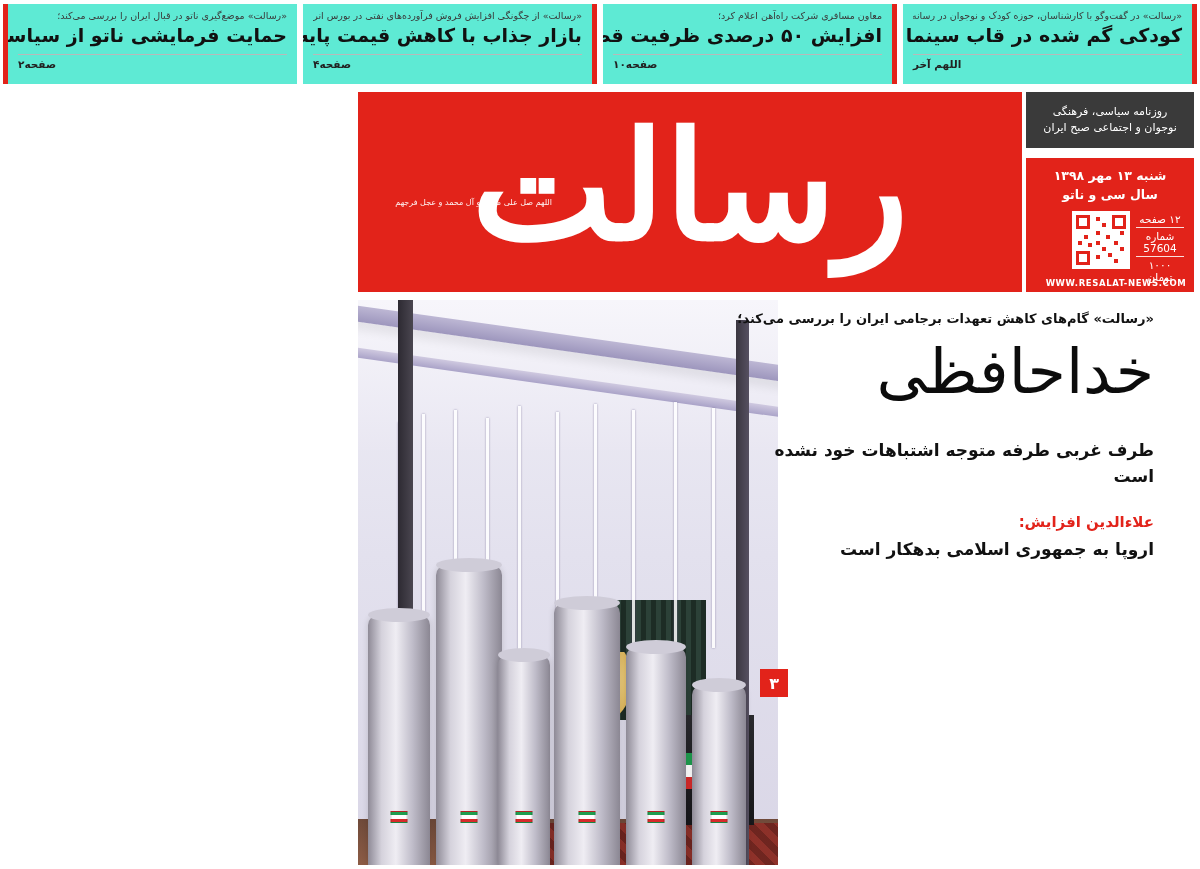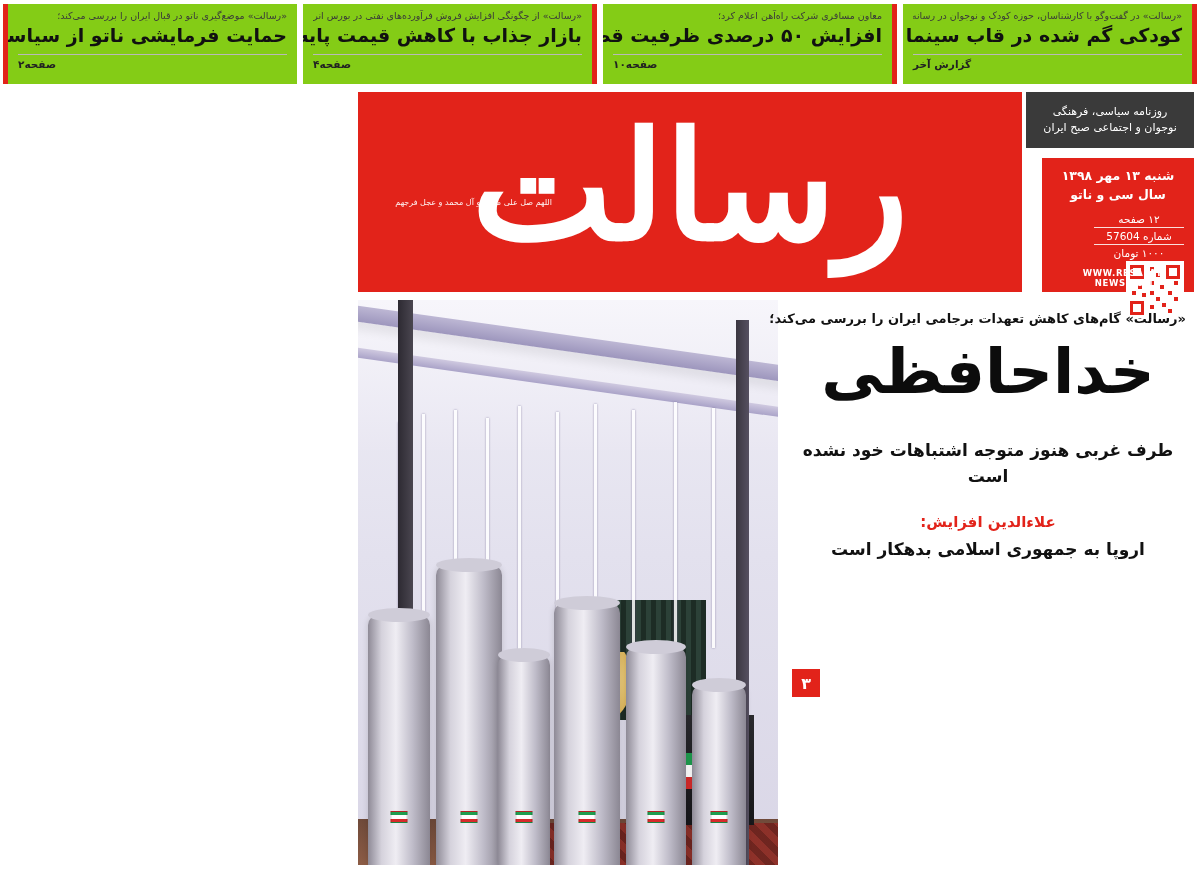--- a/index.html
+++ b/index.html
@@ -14,21 +14,21 @@
 
   
   .teaser-strip {
     position: absolute; top: 0; left: 0; width: 1200px; height: 88px;
     display: flex; flex-direction: row-reverse;
     background: #ffffff;
   }
   .teaser {
     position: relative;
     flex: 1 1 0;
-    background: #84cc16;
+    background: #5eead4;
     margin: 4px 3px 4px 3px;
     padding: 6px 10px 12px 10px;
     display: flex; flex-direction: column; justify-content: flex-start;
     border-right: 5px solid #e2231a;
     overflow: hidden;
   }
   .teaser:first-child { border-right: none; border-left: 5px solid #e2231a; }
   .teaser-kicker {
     font-size: 9.5px; color: #3a3a3a; line-height: 1.25;
     text-align: right; direction: rtl; white-space: nowrap;
@@ -65,25 +65,25 @@
 
   .right-head {
     position: absolute; top: 92px; left: 1026px; width: 168px; height: 200px;
   }
   .rh-desc {
     width: 168px; height: 56px; background: #3a3a3a; color:#fff;
     display:flex; flex-direction:column; align-items:center; justify-content:center;
     direction: rtl; font-size: 11px; line-height: 1.5; text-align:center;
   }
   .rh-info {
-    margin-top: 10px; width: 152px; height: 134px; background:#e2231a; color:#fff;
+    margin-top: 10px; width: 168px; height: 134px; background:#e2231a; color:#fff;
     direction: rtl; padding: 8px 10px 6px 10px; position: relative;
   }
   .rh-date { text-align:center; font-size: 12.5px; font-weight:bold; line-height:1.55; }
-  .rh-grid { display:flex; flex-direction: column; margin-top: 6px; padding-left: 36px; }
+  .rh-grid { display:flex; flex-direction: row; margin-top: 6px; padding-left: 36px; }
   .rh-meta { flex: 1 1 auto; padding-left: 6px; }
   .rh-meta div {
     font-size: 10.5px; text-align:center; padding: 2px 0;
     border-bottom: 1px solid rgba(255,255,255,.85);
   }
   .rh-meta div:last-child { border-bottom: none; }
   .rh-qr {
     width: 58px; height: 58px; background:#fff; position:relative; flex: 0 0 58px;
   }
   .rh-qr i {
@@ -173,29 +173,29 @@
   }
   .mp-flagstand .f {
     position:absolute; top: 0; left: 0; width: 22px; height: 36px;
     background: linear-gradient(180deg,#1f9d4f 33%,#ffffff 33% 66%,#d62b2b 66%);
   }
   .mp-flagstand .pole {
     position:absolute; top: 0; left: -3px; width: 3px; height: 70px; background:#9a9a9a;
   }
 
   .main-text {
-    position: absolute; top: 300px; left: 782px; width: 412px; height: 565px;
-    padding: 10px 8px 0 8px; direction: rtl; text-align: center;
+    position: absolute; top: 300px; left: 750px; width: 412px; height: 565px;
+    padding: 10px 8px 0 8px; direction: rtl; text-align: right;
   }
   .mt-kicker {
     font-size: 13px; color:#111; font-weight: bold; line-height: 1.4;
     white-space: nowrap; letter-spacing: -0.3px;
   }
   .mt-head {
-    font-size: 62px; font-weight: bold; color:#0c0c0c; line-height: 1.1;
+    font-size: 62px; font-weight: normal; color:#0c0c0c; line-height: 1.1;
     margin-top: 10px; letter-spacing: -2px;
   }
   .mt-head .l2 { display:block; font-size: 52px; margin-top: 4px; letter-spacing: -2px; }
   .mt-quote { margin-top: 32px; }
   .mt-name { color:#e2231a; font-size: 15px; font-weight: bold; line-height: 1.5; }
   .mt-line { color:#111; font-size: 17px; font-weight: bold; line-height: 1.5; margin-top: 3px; letter-spacing:-0.4px; }
   .mt-quote2 { margin-top: 22px; }
   .mt-pagebadge {
     position:absolute; left: 10px; bottom: 168px; width: 28px; height: 28px;
     background:#e2231a; color:#fff; font-size: 16px; font-weight: bold;
@@ -227,21 +227,21 @@
       <div class="teaser-kicker">معاون مسافری شرکت راه‌آهن اعلام کرد؛</div>
       <div class="teaser-head">افزایش ۵۰ درصدی ظرفیت قطار اربعین</div>
       <div class="teaser-rule"></div>
       <div class="teaser-page">صفحه۱۰</div>
     </div>
 
     <div class="teaser">
       <div class="teaser-kicker">«رسالت» در گفت‌وگو با کارشناسان، حوزه کودک و نوجوان در رسانه‌ها را مورد بررسی قرار داد؛</div>
       <div class="teaser-head">کودکی گم شده در قاب سینما و تلویزیون</div>
       <div class="teaser-rule"></div>
-      <div class="teaser-page">گزارش آخر</div>
+      <div class="teaser-page">اللهم آخر</div>
     </div>
 
   </div>
 
   <div class="masthead">
     <div class="logo">رسالت</div>
     <div class="logo-sub">اللهم صل علی محمد و آل محمد و عجل فرجهم</div>
   </div>
 
   <div class="right-head">
@@ -344,21 +344,21 @@
   </div>
 
   <div class="main-text">
     <div class="mt-kicker">«رسالت» گام‌های کاهش تعهدات برجامی ایران را بررسی می‌کند؛</div>
 
     <div class="mt-head">
       <span>خداحافظی</span>
     </div>
 
     <div class="mt-quote">
-      <div class="mt-line">طرف غربی هنوز متوجه اشتباهات خود نشده است</div>
+      <div class="mt-line">طرف غربی طرفه متوجه اشتباهات خود نشده است</div>
     </div>
 
     <div class="mt-quote2">
       <div class="mt-name">علاءالدین افزایش:</div>
       <div class="mt-line">اروپا به جمهوری اسلامی بدهکار است</div>
     </div>
 
     <div class="mt-pagebadge">۳</div>
   </div>
 

